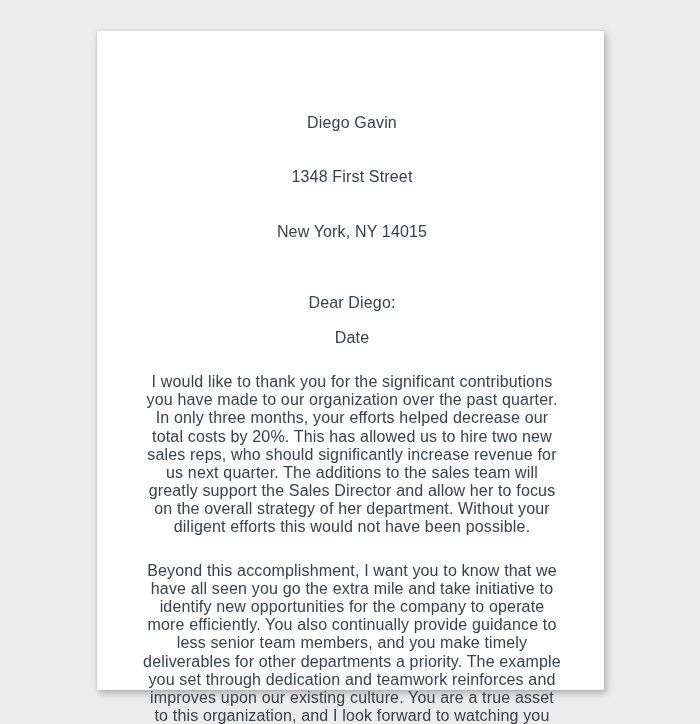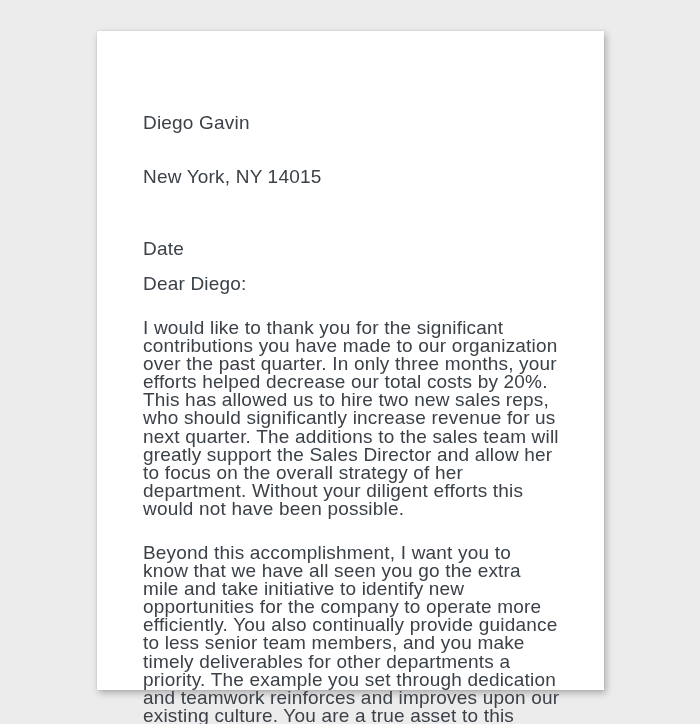--- a/index.html
+++ b/index.html
@@ -31,24 +31,25 @@
   #letter-body {
     position: absolute;
     left: 46px;
     top: 47px;
     width: 418px;
   }
 
   
   .txt {
     color: #3b4148;
-    font-size: 19px;
+    font-size: 16px;
     line-height: 18.1px;
     letter-spacing: 0.01em;
     white-space: pre-wrap;
+    text-align: center;
   }
 
   .block {
     margin: 0;
   }
 
   #sender-address-block { margin: 0 0 0 0; }
 
   #date-line { margin: 17px 0 0 0; }
 
@@ -73,26 +74,27 @@
   }
 </style>
 </head>
 <body>
 
 <div id="letter-page">
   <div id="letter-body">
 
     <div id="sender-address-block" class="txt block">
       <div>Diego Gavin</div>
+      <div>1348 First Street</div>
       <div>New York, NY 14015</div>
     </div>
 
+    <div id="salutation" class="txt block">Dear Diego:</div>
+
     <div id="date-line" class="txt block">Date</div>
-
-    <div id="salutation" class="txt block">Dear Diego:</div>
 
     <p class="txt body-paragraph">I would like to thank you for the significant contributions you have made to our organization over the past quarter. In only three months, your efforts helped decrease our total costs by 20%. This has allowed us to hire two new sales reps, who should significantly increase revenue for us next quarter. The additions to the sales team will greatly support the Sales Director and allow her to focus on the overall strategy of her department. Without your diligent efforts this would not have been possible.</p>
 
     <p class="txt body-paragraph">Beyond this accomplishment, I want you to know that we have all seen you go the extra mile and take initiative to identify new opportunities for the company to operate more efficiently. You also continually provide guidance to less senior team members, and you make timely deliverables for other departments a priority. The example you set through dedication and teamwork reinforces and improves upon our existing culture. You are a true asset to this organization, and I look forward to watching you continue to excel.</p>
 
     <div id="closing-area">
       <span id="text-caret"></span>
       <div class="txt block">Sincerely,</div>
     </div>
 

